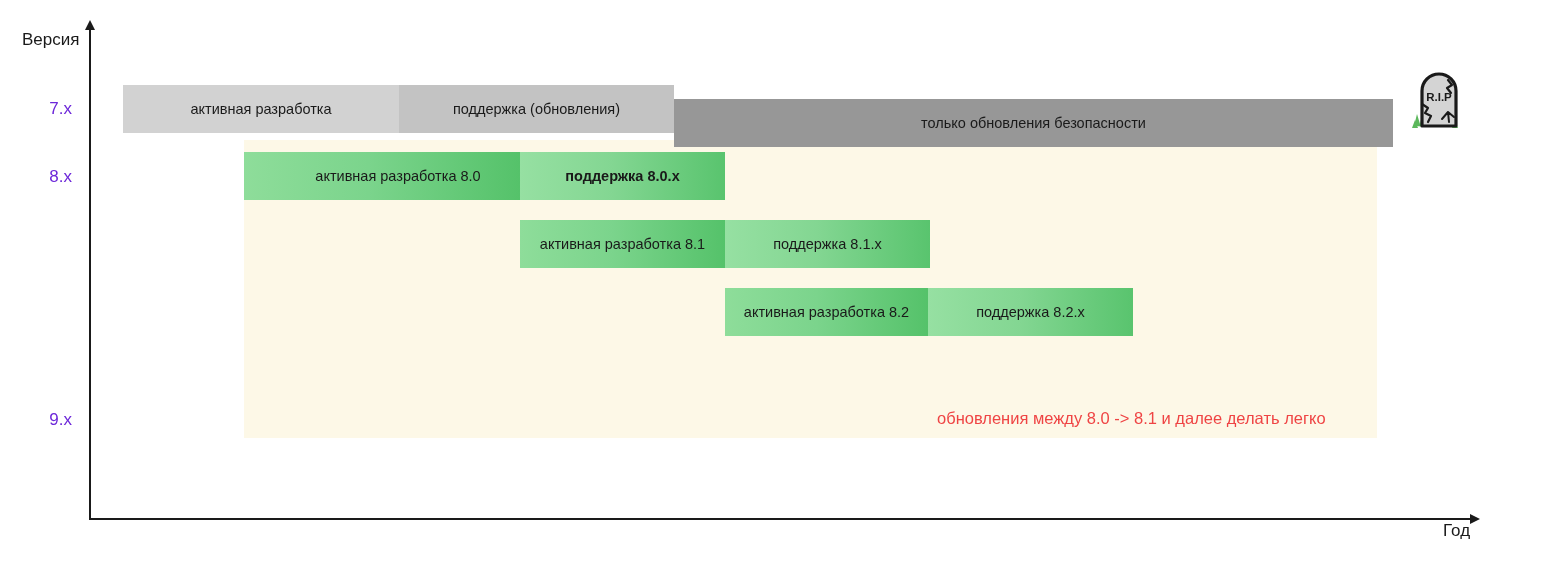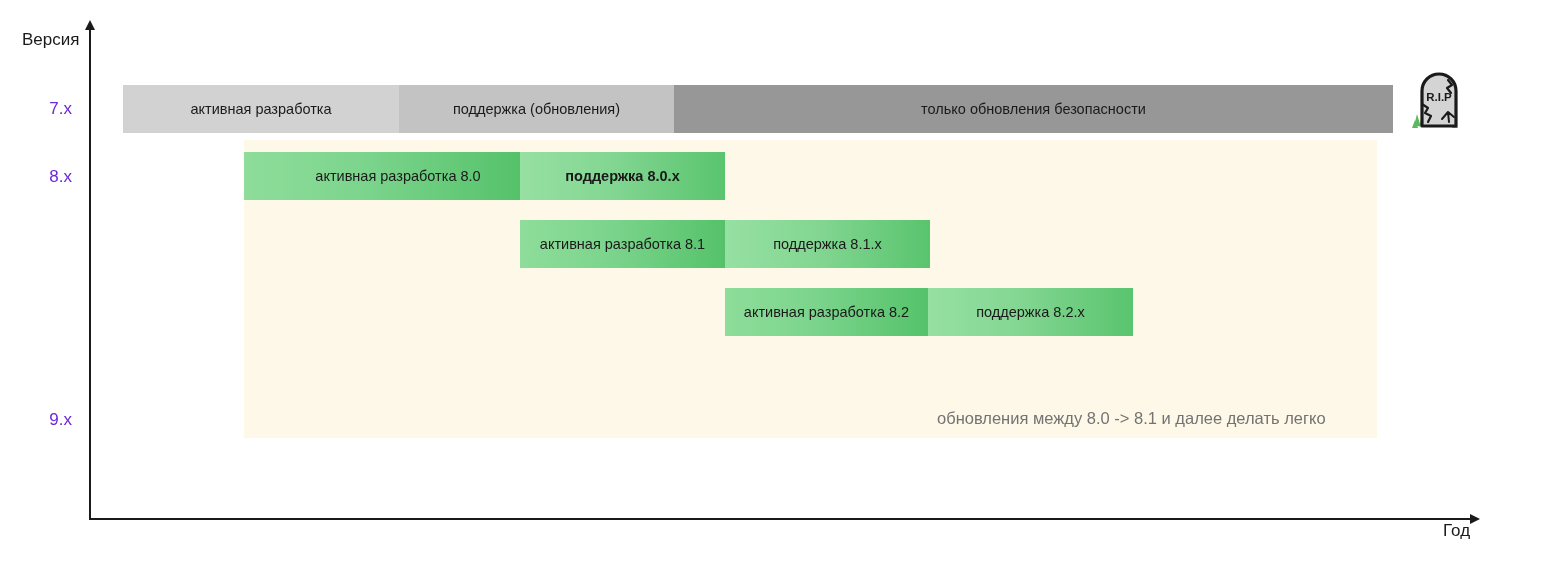--- a/index.html
+++ b/index.html
@@ -96,34 +96,34 @@
     box-sizing: border-box;
     font-size: 14.5px;
     color: #1a1a1a;
     white-space: nowrap;
   }
   .bar-row7 { height: 48px; }
   .bar-row8 { height: 48px; }
 
   .seg-gray-light  { background: #d2d2d2; }
   .seg-gray-mid    { background: #c3c3c3; }
-  .seg-gray-dark   { background: #979797; }
+  .seg-gray-dark   { background: #979797; margin-top: 14px; }
 
   .seg-green-dev {
     background: linear-gradient(to right, #8edd9a 0%, #7bd48c 45%, #55c26a 100%);
   }
   .seg-green-sup {
     background: linear-gradient(to right, #96e0a2 0%, #83d692 45%, #59c46e 100%);
   }
 
   
   #panel-note {
     position: absolute;
     font-size: 16.5px;
-    color: #737373;
+    color: #ef4444;
     white-space: nowrap;
     left: 937px;
     top: 409px;
   }
 
   
   #tombstone {
     position: absolute;
     left: 1408px;
     top: 64px;

